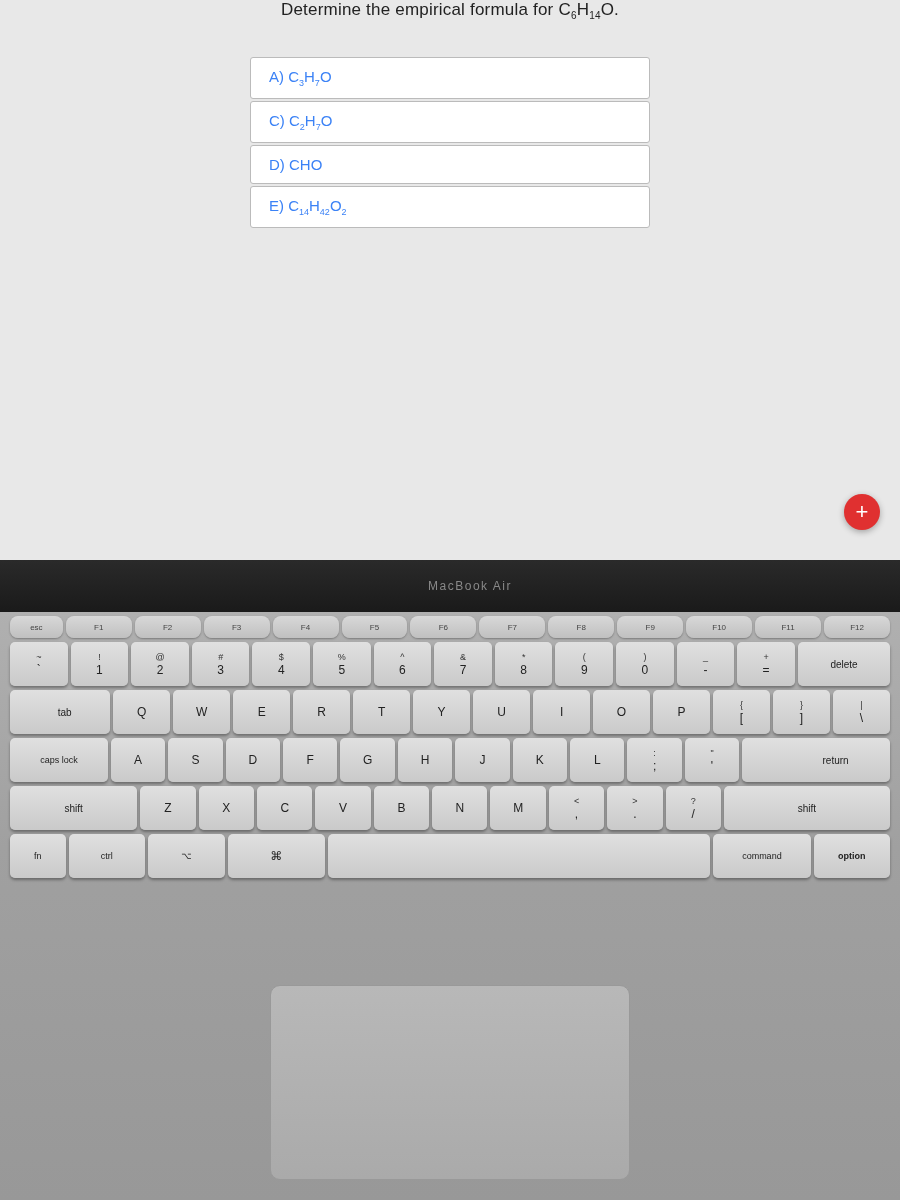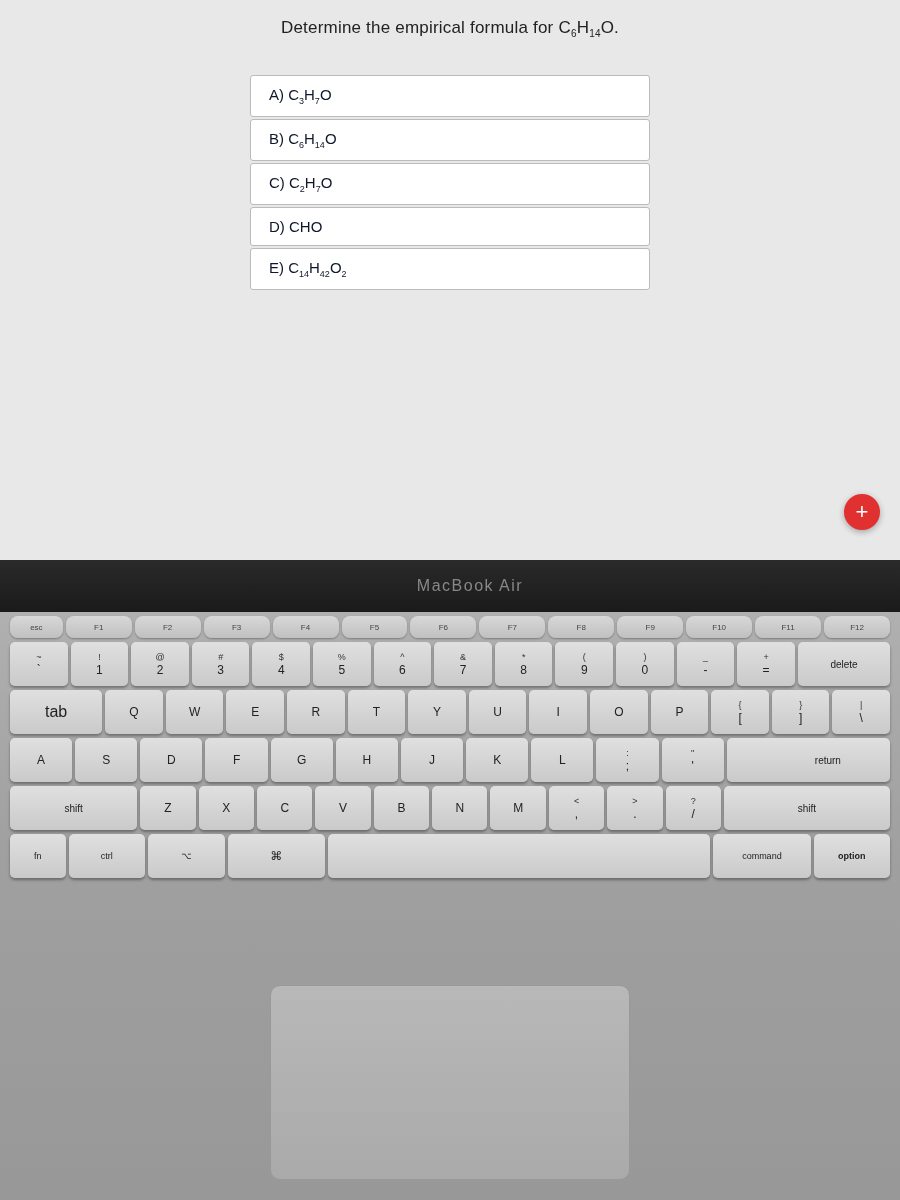--- a/index.html
+++ b/index.html
@@ -17,21 +17,20 @@
     .screen {
       position: absolute;
       top: 0;
       left: 0;
       right: 0;
       height: 560px;
       background: #e8e8e8;
       display: flex;
       flex-direction: column;
       align-items: center;
-      padding-top: 18px;
     }
 
     .question-text {
       font-size: 17px;
       color: #222;
       margin-bottom: 36px;
       letter-spacing: 0.2px;
     }
 
     .question-text sub {
@@ -44,21 +43,21 @@
       gap: 2px;
       width: 400px;
     }
 
     .answer-choice {
       background: #fff;
       border: 1px solid #bbb;
       border-radius: 3px;
       padding: 10px 18px;
       font-size: 15px;
-      color: #0f172a;
+      color: #3b82f6;
       cursor: pointer;
     }
 
     .answer-choice sub {
       font-size: 9px;
     }
 
     
     .plus-btn {
       position: absolute;
@@ -86,21 +85,21 @@
       right: 0;
       height: 52px;
       background: linear-gradient(to bottom, #2a2a2a, #1a1a1a);
       display: flex;
       align-items: center;
       justify-content: center;
     }
 
     .macbook-label {
       color: #888;
-      font-size: 16px;
+      font-size: 12px;
       letter-spacing: 1.5px;
       margin-left: 40px;
     }
 
     
     .keyboard-area {
       position: absolute;
       top: 612px;
       left: 0;
       right: 0;
@@ -209,23 +208,20 @@
   <div class="question-text">
     Determine the empirical formula for C<sub>6</sub>H<sub>14</sub>O.
   </div>
 
   <div class="answer-choices">
 
     <div class="answer-choice">
       A) C<sub>3</sub>H<sub>7</sub>O
     </div>
 
-    <div class="answer-choice">
-      B) C<sub>6</sub>H<sub>14</sub>O
-    </div>
 
     <div class="answer-choice">
       C) C<sub>2</sub>H<sub>7</sub>O
     </div>
 
     <div class="answer-choice">
       D) CHO
     </div>
 
     <div class="answer-choice">
@@ -308,21 +304,21 @@
         <span class="main-char">-</span>
       </div>
     <div class="key">
         <span class="top-char">+</span>
         <span class="main-char">=</span>
       </div>
     <div class="key delete-key" style="font-size:10px;">delete</div>
   </div>
 
   <div class="key-row">
-    <div class="key tab-key" style="font-size:16px;">tab</div>
+    <div class="key tab-key" style="font-size:10px;padding-left:9px;">tab</div>
     <div class="key">
         <span class="main-char">Q</span>
       </div>
     <div class="key">
         <span class="main-char">W</span>
       </div>
     <div class="key">
         <span class="main-char">E</span>
       </div>
     <div class="key">
@@ -354,20 +350,21 @@
         <span class="top-char">}</span>
         <span class="main-char">]</span>
       </div>
     <div class="key">
         <span class="top-char">|</span>
         <span class="main-char">\</span>
       </div>
   </div>
 
   <div class="key-row">
+    <div class="key caps-key" style="font-size:9px;">caps lock</div>
     <div class="key">
         <span class="main-char">A</span>
       </div>
     <div class="key">
         <span class="main-char">S</span>
       </div>
     <div class="key">
         <span class="main-char">D</span>
       </div>
     <div class="key">

